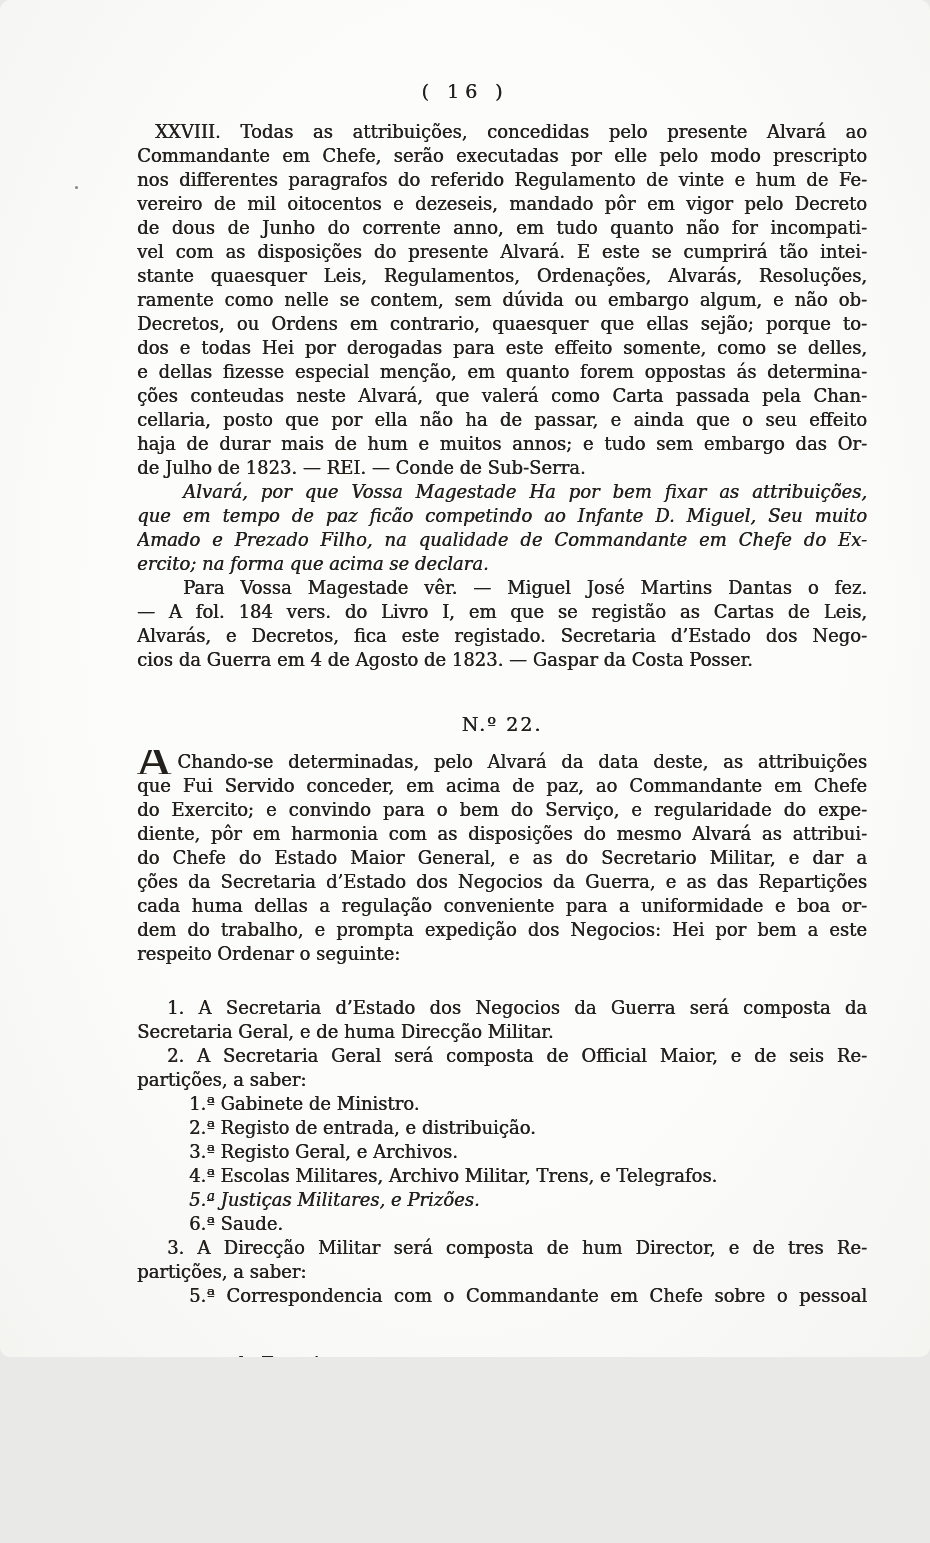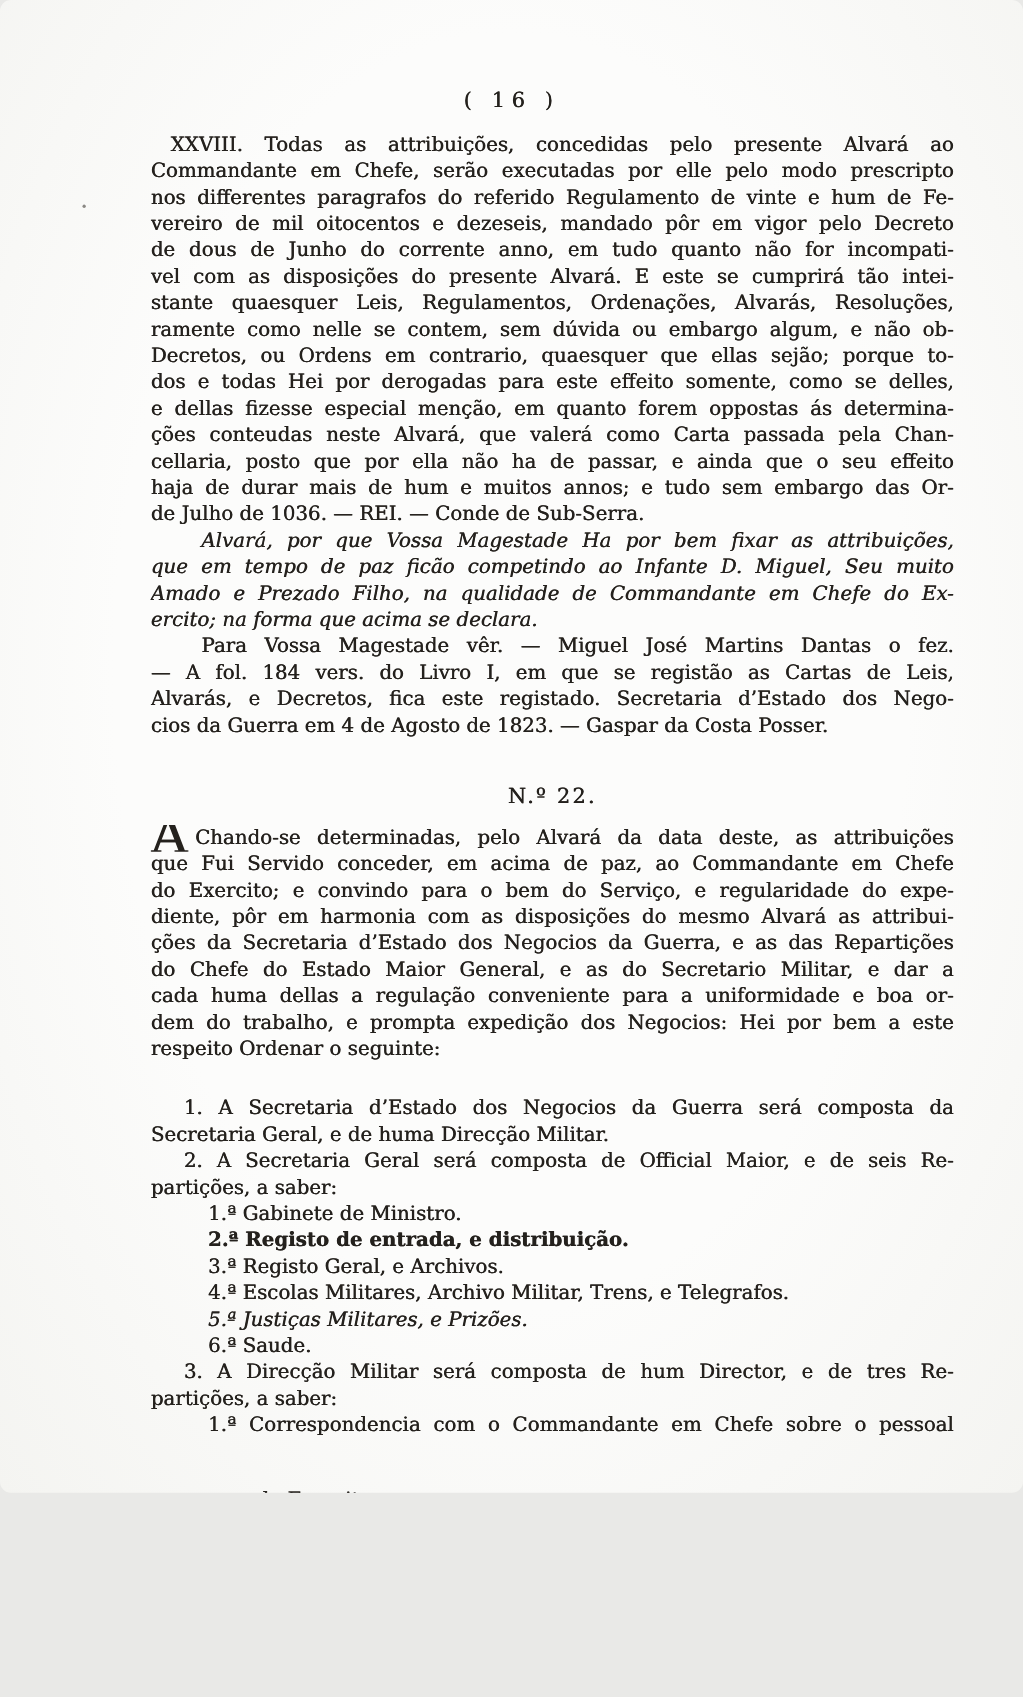--- a/index.html
+++ b/index.html
@@ -63,21 +63,21 @@
         <div class="line">de dous de Junho do corrente anno, em tudo quanto não for incompati-</div>
         <div class="line">vel com as disposições do presente Alvará. E este se cumprirá tão intei-</div>
         <div class="line">stante quaesquer Leis, Regulamentos, Ordenações, Alvarás, Resoluções,</div>
         <div class="line">ramente como nelle se contem, sem dúvida ou embargo algum, e não ob-</div>
         <div class="line">Decretos, ou Ordens em contrario, quaesquer que ellas sejão; porque to-</div>
         <div class="line">dos e todas Hei por derogadas para este effeito somente, como se delles,</div>
         <div class="line">e dellas fizesse especial menção, em quanto forem oppostas ás determina-</div>
         <div class="line">ções conteudas neste Alvará, que valerá como Carta passada pela Chan-</div>
         <div class="line">cellaria, posto que por ella não ha de passar, e ainda que o seu effeito</div>
         <div class="line">haja de durar mais de hum e muitos annos; e tudo sem embargo das Or-</div>
-        <div class="line last">de Julho de 1036. — REI. — Conde de Sub-Serra.</div>
+        <div class="line last">de Julho de 1823. — REI. — Conde de Sub-Serra.</div>
       </div>
       <div class="block italic">
         <div class="line" style="padding-left: 46px;">Alvará, por que Vossa Magestade Ha por bem fixar as attribuições,</div>
         <div class="line">que em tempo de paz ficão competindo ao Infante D. Miguel, Seu muito</div>
         <div class="line">Amado e Prezado Filho, na qualidade de Commandante em Chefe do Ex-</div>
         <div class="line last">ercito; na forma que acima se declara.</div>
       </div>
       <div class="block normal">
         <div class="line" style="padding-left: 46px;">Para Vossa Magestade vêr. — Miguel José Martins Dantas o fez.</div>
         <div class="line">— A fol. 184 vers. do Livro I, em que se registão as Cartas de Leis,</div>
@@ -85,58 +85,58 @@
         <div class="line last">cios da Guerra em 4 de Agosto de 1823. — Gaspar da Costa Posser.</div>
       </div>
       <div class="block heading" style="margin-top: 40px;">
         <div class="line last">N.º 22.</div>
       </div>
       <div class="block normal" style="margin-top: 14px;">
         <div class="line"><span class="dropcap">A</span>Chando-se determinadas, pelo Alvará da data deste, as attribuições</div>
         <div class="line">que Fui Servido conceder, em acima de paz, ao Commandante em Chefe</div>
         <div class="line">do Exercito; e convindo para o bem do Serviço, e regularidade do expe-</div>
         <div class="line">diente, pôr em harmonia com as disposições do mesmo Alvará as attribui-</div>
+        <div class="line">do Chefe do Estado Maior General, e as do Secretario Militar, e dar a</div>
         <div class="line">ções da Secretaria d’Estado dos Negocios da Guerra, e as das Repartições</div>
-        <div class="line">do Chefe do Estado Maior General, e as do Secretario Militar, e dar a</div>
         <div class="line">cada huma dellas a regulação conveniente para a uniformidade e boa or-</div>
         <div class="line">dem do trabalho, e prompta expedição dos Negocios: Hei por bem a este</div>
         <div class="line last">respeito Ordenar o seguinte:</div>
       </div>
       <div class="block normal" style="margin-top: 30px;">
         <div class="line" style="padding-left: 30px;">1.  A Secretaria d’Estado dos Negocios da Guerra será composta da</div>
         <div class="line last">Secretaria Geral, e de huma Direcção Militar.</div>
       </div>
       <div class="block normal">
         <div class="line" style="padding-left: 30px;">2.  A Secretaria Geral será composta de Official Maior, e de seis Re-</div>
         <div class="line last">partições, a saber:</div>
       </div>
       <div class="block normal">
         <div class="line last" style="padding-left: 52px;">1.ª  Gabinete de Ministro.</div>
       </div>
       <div class="block normal">
-        <div class="line last" style="padding-left: 52px; font-weight: bold;">2.ª  Registo de entrada, e distribuição.</div>
+        <div class="line last" style="padding-left: 52px;">2.ª  Registo de entrada, e distribuição.</div>
       </div>
       <div class="block normal">
         <div class="line last" style="padding-left: 52px;">3.ª  Registo Geral, e Archivos.</div>
       </div>
       <div class="block normal">
         <div class="line last" style="padding-left: 52px;">4.ª  Escolas Militares, Archivo Militar, Trens, e Telegrafos.</div>
       </div>
       <div class="block normal">
         <div class="line last" style="padding-left: 52px; font-style: italic;">5.ª  Justiças Militares, e Prizões.</div>
       </div>
       <div class="block normal">
         <div class="line last" style="padding-left: 52px;">6.ª  Saude.</div>
       </div>
       <div class="block normal">
         <div class="line" style="padding-left: 30px;">3.  A Direcção Militar será composta de hum Director, e de tres Re-</div>
         <div class="line last">partições, a saber:</div>
       </div>
       <div class="block normal">
-        <div class="line" style="padding-left: 52px;">1.ª  Correspondencia com o Commandante em Chefe sobre o pessoal</div>
+        <div class="line" style="padding-left: 52px;">5.ª  Correspondencia com o Commandante em Chefe sobre o pessoal</div>
         <div class="line last" style="padding-left: 96px; margin-top: 44px;">do Exercito.</div>
       </div>
       <div class="block normal">
         <div class="line last" style="padding-left: 52px;">2.ª  Thesourarias, Armamento, Equipamento, e Fardamento.</div>
       </div>
     </div>
 
   <div class="artifact margin-dot"></div>
   <div class="artifact speck-gray"></div>
   <div class="artifact speck-dark"></div>

